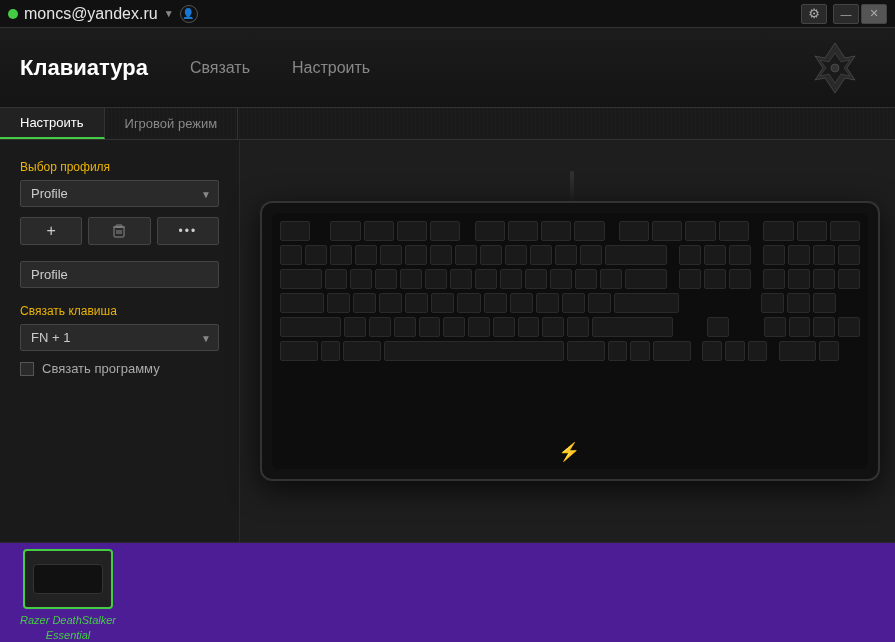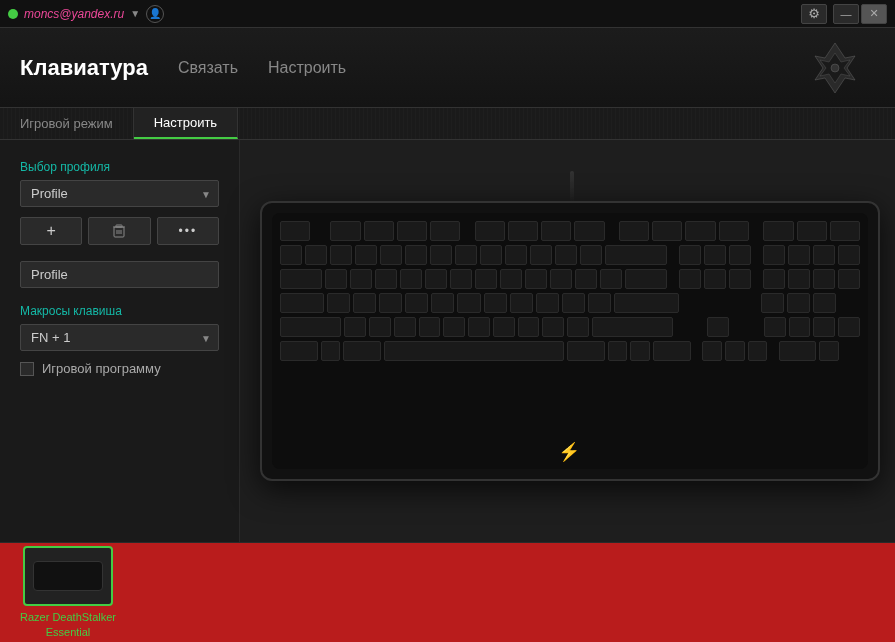--- a/index.html
+++ b/index.html
@@ -27,23 +27,22 @@
       display: flex;
       align-items: center;
       gap: 6px;
     }
     .user-dot {
       width: 10px; height: 10px;
       background: #44cc44;
       border-radius: 50%;
     }
     .titlebar-user {
-      color: #ec4899;
-      font-size: 12px;
-      font-style: italic;
+      color: #e5e5e5;
+      font-size: 16px;
     }
     .titlebar-arrow {
       color: #888;
       font-size: 10px;
     }
     .profile-icon {
       width: 18px; height: 18px;
       border: 1px solid #555;
       border-radius: 50%;
       display: flex; align-items: center; justify-content: center;
@@ -83,21 +82,21 @@
       background: linear-gradient(180deg, #1c1c1c 0%, #141414 100%);
       display: flex;
       align-items: center;
       justify-content: space-between;
       padding: 0 30px 0 20px;
       border-bottom: 1px solid #333;
     }
     .app-nav {
       display: flex;
       align-items: center;
-      gap: 30px;
+      gap: 42px;
       text-align: center;
     }
     .nav-title {
       color: #fff;
       font-size: 22px;
       font-weight: bold;
     }
     .nav-item {
       color: #888;
       font-size: 16px;
@@ -147,21 +146,21 @@
     
     .left-panel {
       width: 240px;
       padding: 20px 20px;
       background: #1a1a1a;
       border-right: 1px solid #2a2a2a;
       flex-shrink: 0;
     }
     .field-label {
       font-size: 12px;
-      color: #14b8a6;
+      color: #eab308;
       margin-bottom: 6px;
     }
     .select-wrapper {
       position: relative;
       margin-bottom: 10px;
     }
     .select-box {
       width: 100%;
       background: #2a2a2a;
       border: 1px solid #444;
@@ -305,26 +304,27 @@
       bottom: 16px;
       left: 50%;
       transform: translateX(-50%);
       color: #333;
       font-size: 18px;
     }
 
     
     .device-bar {
       height: 100px;
-      background: #b91c1c;
+      background: #4c1d95;
       border-top: 1px solid #2a2a2a;
       display: flex;
-      align-items: center;
+      align-items: flex-end;
       padding: 0 20px;
       gap: 16px;
+      font-style: italic;
     }
     .device-thumb {
       width: 90px;
       height: 60px;
       background: #222;
       border: 2px solid #44cc44;
       border-radius: 4px;
       display: flex;
       align-items: center;
       justify-content: center;
@@ -374,22 +374,22 @@
   <svg class="razer-logo" viewBox="0 0 60 60" xmlns="http://www.w3.org/2000/svg">
     <g fill="#1a1a1a" stroke="#555" stroke-width="0.5">
       <path d="M30 5 L20 20 L10 18 L18 30 L10 42 L20 40 L30 55 L40 40 L50 42 L42 30 L50 18 L40 20 Z" fill="#2a2a2a" stroke="#666"></path>
       <path d="M30 15 L24 24 L15 22 L21 30 L15 38 L24 36 L30 45 L36 36 L45 38 L39 30 L45 22 L36 24 Z" fill="#1a1a1a" stroke="#555"></path>
       <circle cx="30" cy="30" r="4" fill="#333" stroke="#666"></circle>
     </g>
   </svg>
 </div>
 
 <div class="tabbar">
+  <div class="tab-item active">Настроить</div>
   <div class="tab-item">Игровой режим</div>
-  <div class="tab-item active">Настроить</div>
 </div>
 
 <div class="main-content">
 
   <div class="left-panel">
 
     <div class="field-label">Выбор профиля</div>
     <div class="select-wrapper">
       <select class="select-box">
         <option>Profile</option>
@@ -407,31 +407,31 @@
           <line x1="8" y1="6" x2="8" y2="10" stroke="#888" stroke-width="1"></line>
           <line x1="0" y1="3" x2="12" y2="3" stroke="#888" stroke-width="1"></line>
           <rect x="3" y="1" width="6" height="2" rx="0.5" fill="none" stroke="#888" stroke-width="1"></rect>
         </svg>
       </button>
       <button class="btn-sm dots">•••</button>
     </div>
 
     <input class="input-field" type="text" value="Profile" style="">
 
-    <div class="field-label">Макросы клавиша</div>
+    <div class="field-label">Связать клавиша</div>
     <div class="select-wrapper">
       <select class="select-box">
         <option>FN + 1</option>
       </select>
       <span class="select-arrow">▼</span>
     </div>
 
     <div class="checkbox-row">
       <div class="checkbox-custom"></div>
-      <span class="checkbox-label">Игровой программу</span>
+      <span class="checkbox-label">Связать программу</span>
     </div>
   </div>
 
   <div class="keyboard-area">
     <div style="position:relative;">
       <div class="cable"></div>
       <div class="keyboard-img">
         <div class="indicator-lights">
           <div class="led"></div>
           <div class="led"></div>

